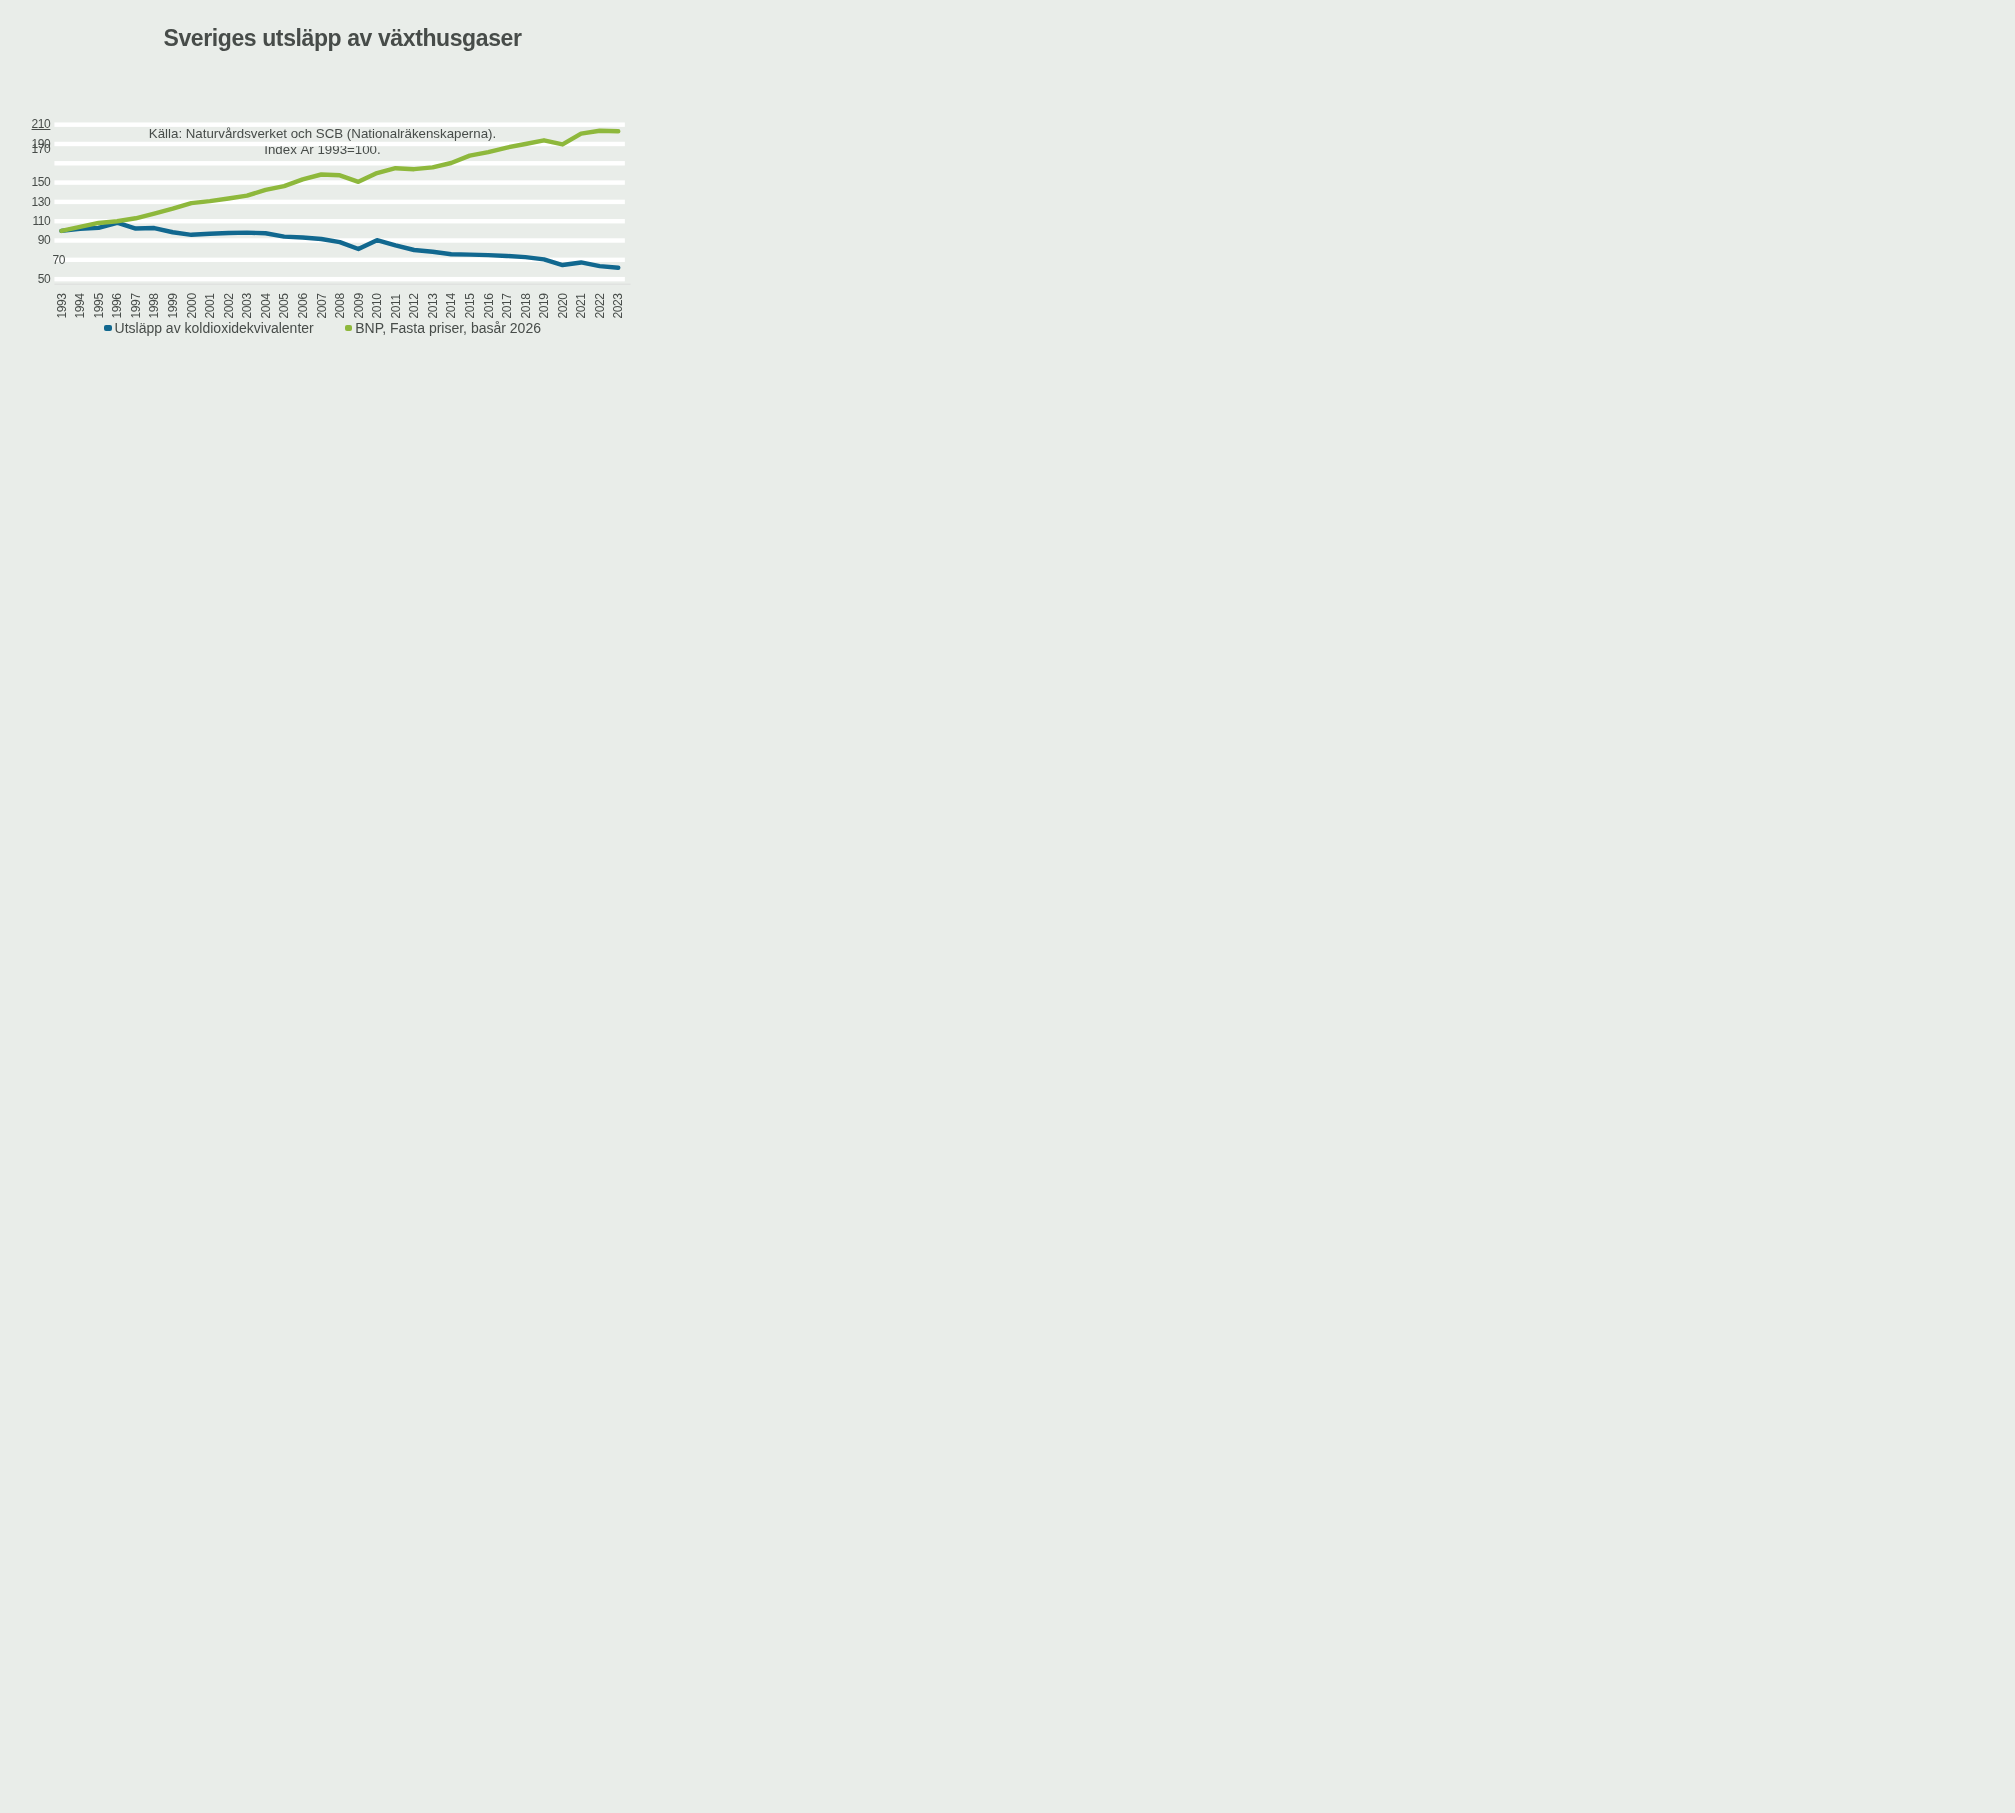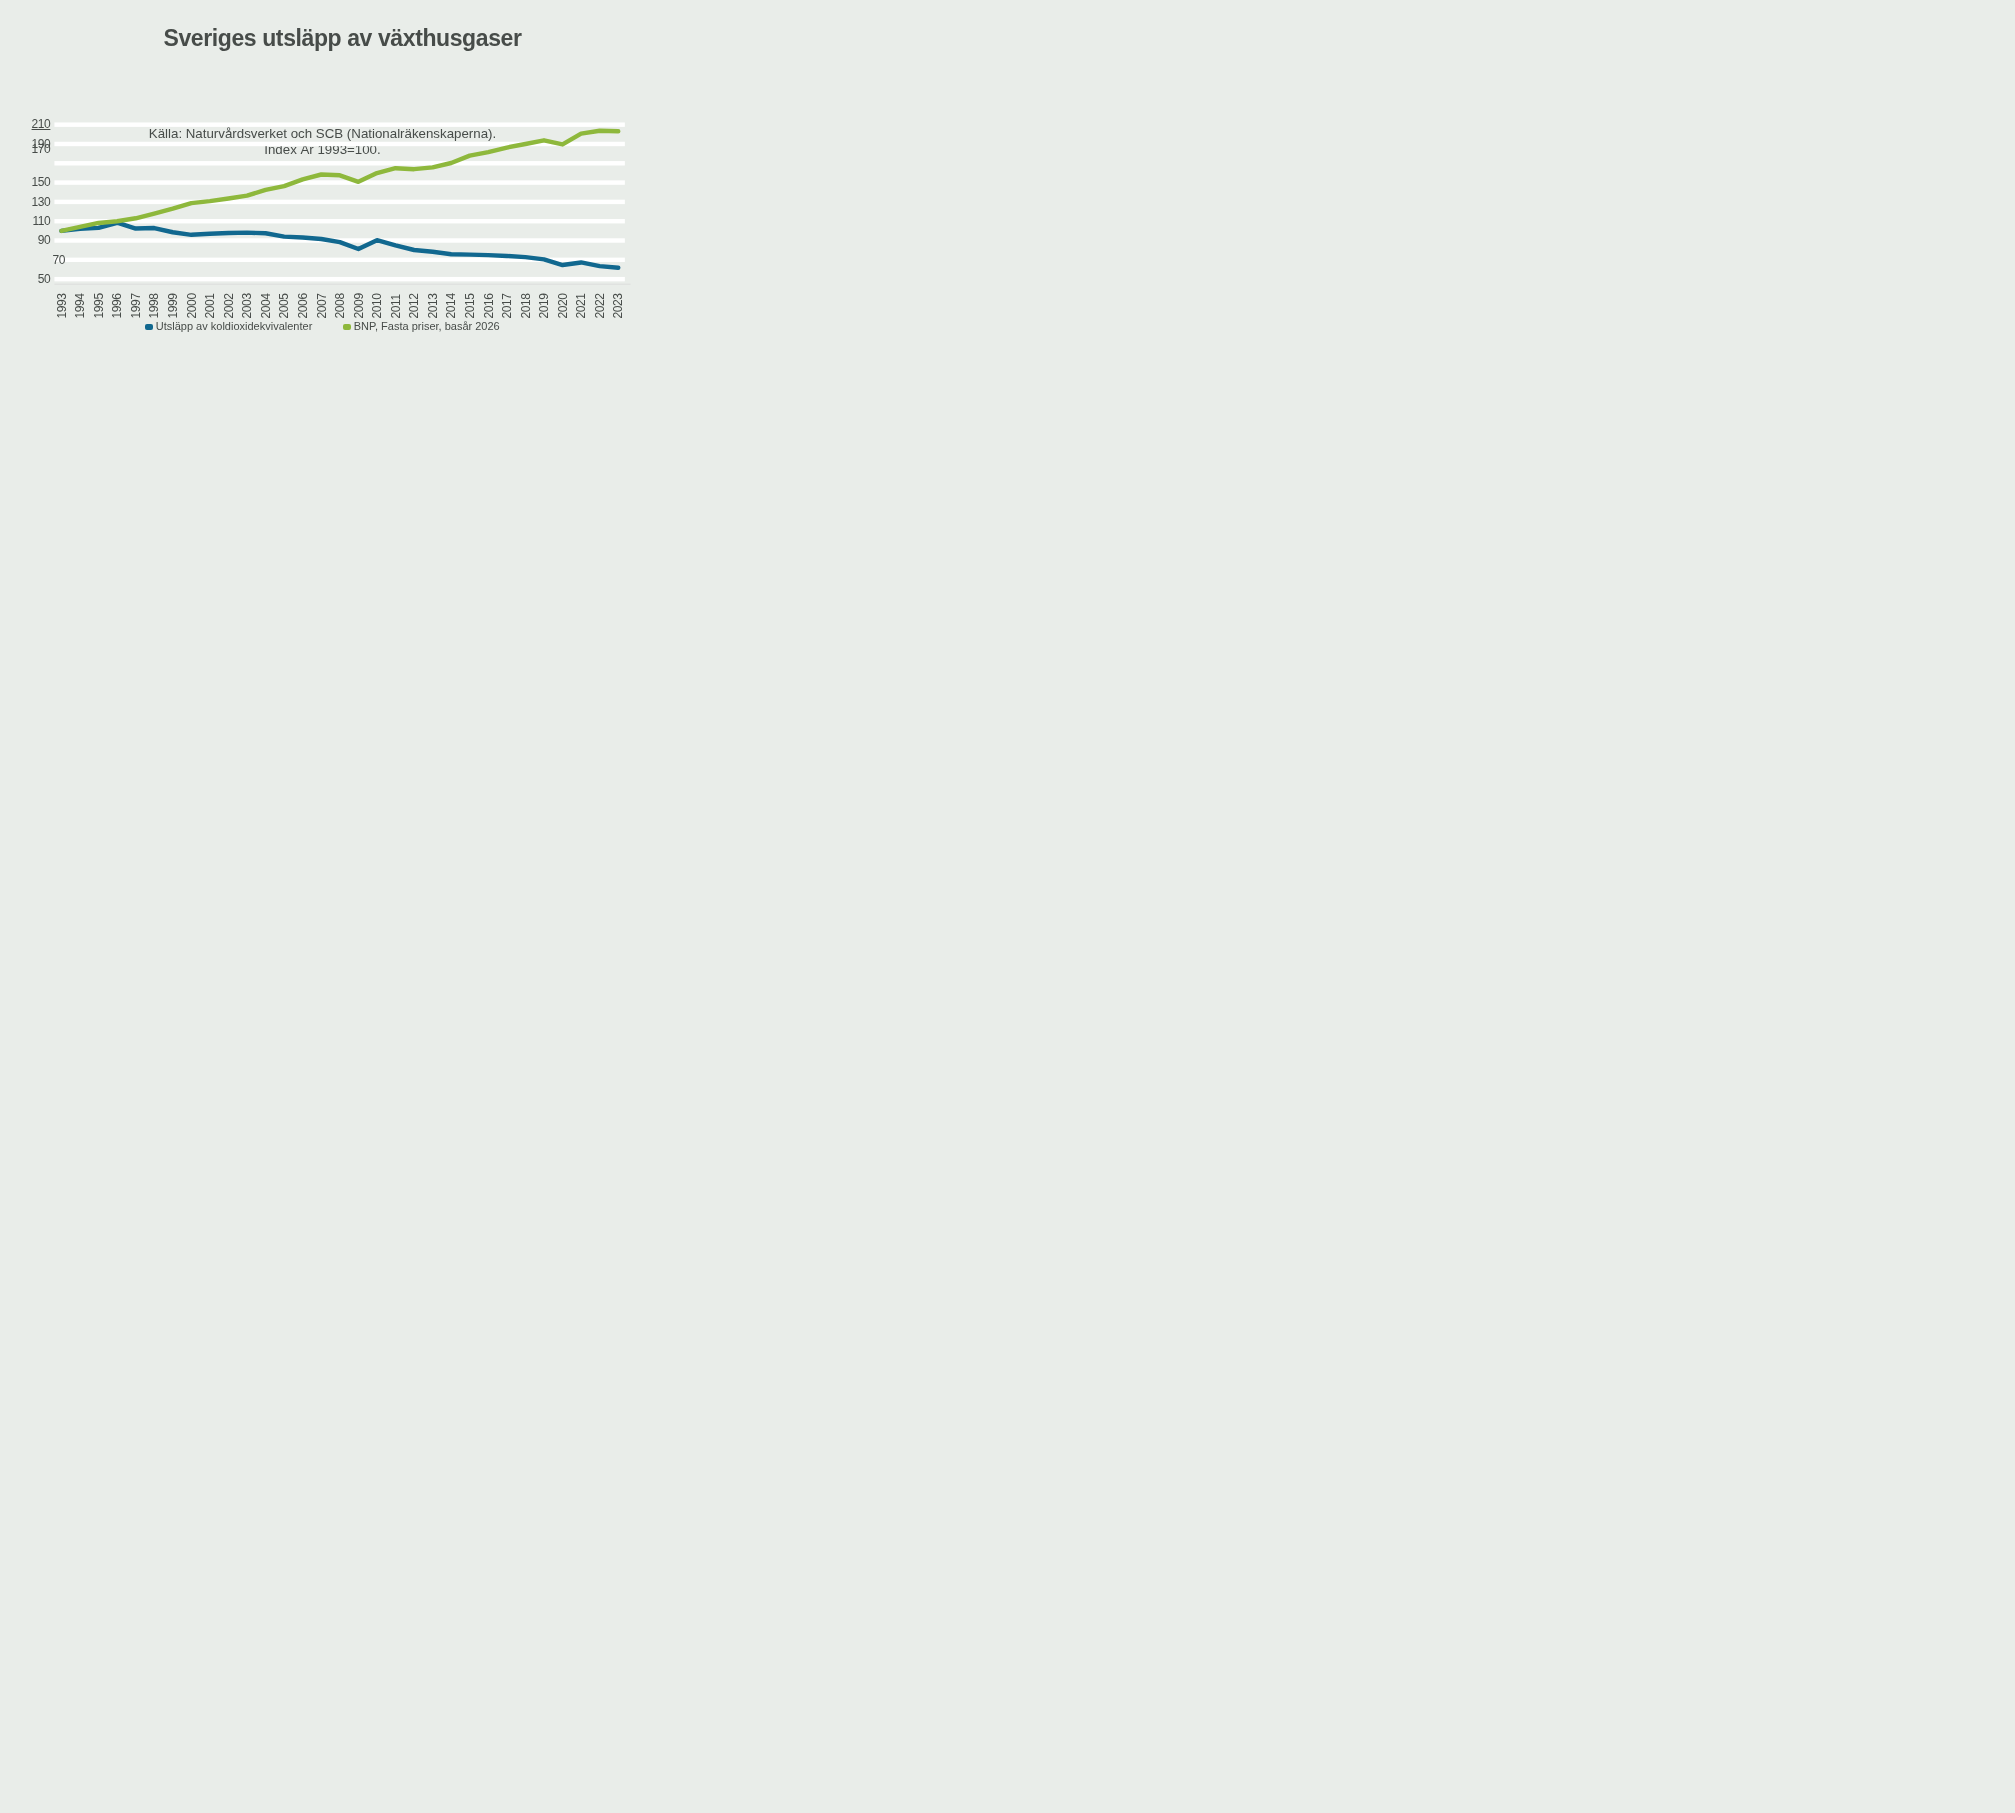--- a/index.html
+++ b/index.html
@@ -34,21 +34,21 @@
     width:44px;text-align:right;
     font-size:12px;letter-spacing:-0.4px;
     color:#474c49;line-height:1;
   }
   .legend{
     position:absolute;left:0;top:321px;width:100%;
     display:flex;justify-content:center;align-items:center;gap:31px;
   }
   .legend-item{display:flex;align-items:center;gap:2.8px;}
   .legend-swatch{width:7.7px;height:6px;border-radius:2px;flex:0 0 auto;}
-  .legend-label{font-size:11px;line-height:1;color:#474c49;}
+  .legend-label{font-size:14px;line-height:1;color:#474c49;}
 </style>
 </head>
 <body>
 
 <div class="stage">
 
   <div class="title-line" id="title1">Sveriges utsläpp av växthusgaser</div>
   <div class="subtitle-line" id="subtitle1">Källa: Naturvårdsverket och SCB (Nationalräkenskaperna).</div>
   <div class="subtitle-line" id="subtitle2">Index År 1993=100.</div>
 

